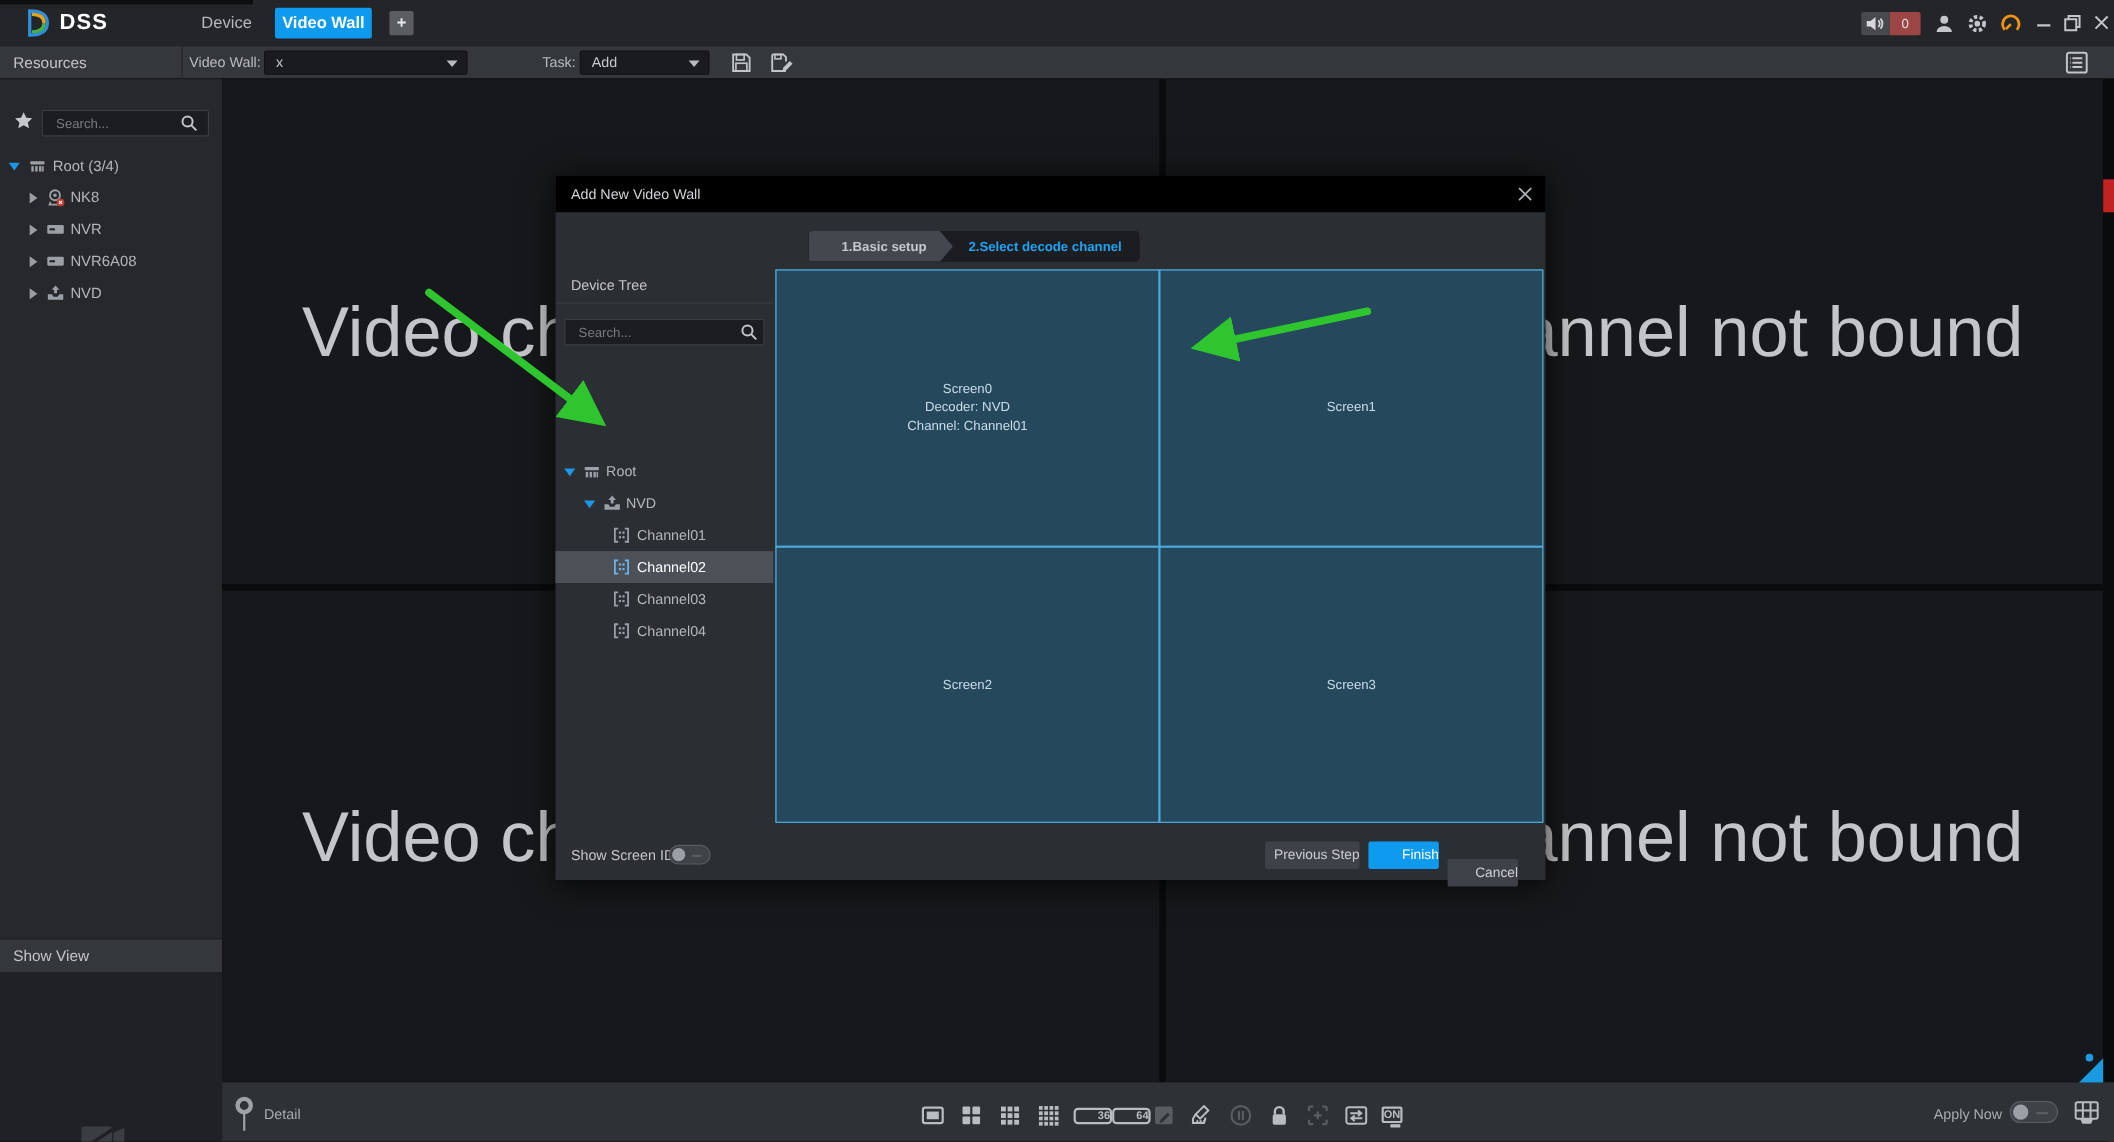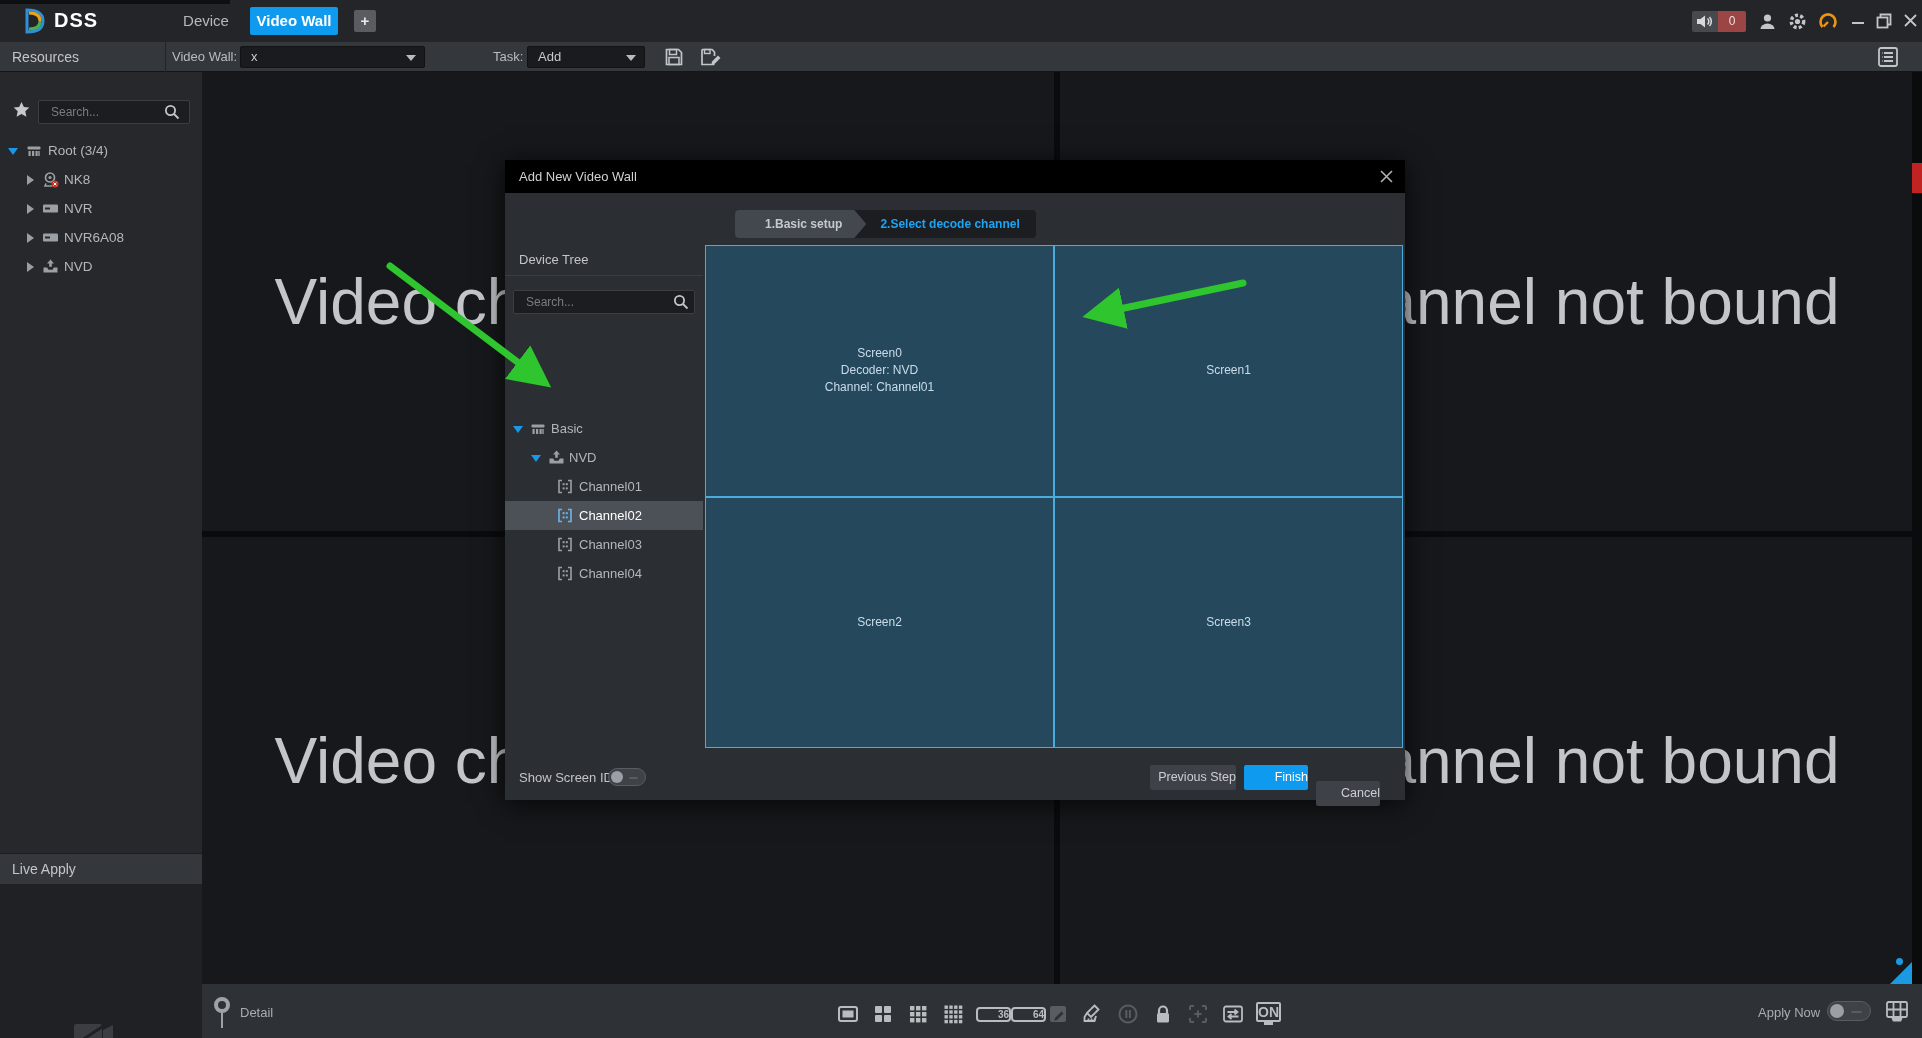--- a/index.html
+++ b/index.html
@@ -57,21 +57,21 @@
   .toggle{background:#3f4247;border:1px solid #595d62;border-radius:10px;box-sizing:border-box;}
   .knob{position:absolute;left:2px;top:2px;border-radius:50%;background:#9aa0a5;}
   .tdash{position:absolute;border-radius:1px;background:#595d62;}
   
   .bbar{left:202px;top:984px;width:1720px;height:54px;background:#2e3135;}
   .bicon{position:absolute;top:1002px;width:24px;height:24px;color:#b9bdc1;}
   .bicon.dim{color:#595d62;}
   .numbox{box-sizing:border-box;width:23px;height:19px;border:2px solid currentColor;border-radius:4px;
           font-size:10px;font-weight:bold;text-align:center;line-height:15px;color:inherit;padding-left:20px;}
   .onbox{box-sizing:border-box;width:23px;height:16px;border:2px solid currentColor;border-radius:2px;
-         font-size:14px;font-weight:bold;text-align:right;line-height:12px;}
+         font-size:10px;font-weight:bold;text-align:right;line-height:12px;}
   .lbl13{font-size:13px;color:#a9adb1;}
   .redseg{background:#c12222;}
 </style>
 </head>
 <body>
 
 <div id="root">
 
   <div class="abs hdr">
     <div class="abs" style="left:0;top:0;width:230px;height:4px;background:#0e0f10;"></div>
@@ -231,21 +231,21 @@
       <span class="abs" style="left:42px;top:6px;">
         <svg width="17" height="17" viewBox="0 0 17 17" fill="#9aa0a5">
           <path d="M8.5 1.5 l3.5 4 h-2.2 v3.2 h-2.6 V5.5 H5 z"></path>
           <path d="M1.5 9.5 h3.6 l1.4 2.2 h4 l1.4-2.2 h3.6 v5 h-14 z"></path>
         </svg>
       </span>
       <span class="abs" style="left:64px;">NVD</span>
     </div>
 
     <div class="abs" style="left:0;top:781px;width:202px;height:31px;background:#34373b;border-top:1px solid #1a1c1f;box-sizing:border-box;">
-      <span style="position:absolute;left:12px;top:0;font-size:14px;color:#c3c5c8;line-height:30px;">Live Apply</span>
+      <span style="position:absolute;left:12px;top:0;font-size:14px;color:#c3c5c8;line-height:30px;">Show View</span>
     </div>
     <div class="abs" style="left:0;top:812px;width:202px;height:226px;background:#1f2124;">
       <span class="abs" style="left:72px;top:134px;">
         <svg width="46" height="32" viewBox="0 0 46 32">
           <rect x="2" y="6" width="28" height="20" rx="2" fill="#3a3e43"></rect>
           <path d="M31 12 l10-5 v18 l-10-5 z" fill="#3a3e43"></path>
           <path d="M4 26 L36 5" stroke="#1f2124" stroke-width="3"></path>
         </svg>
       </span>
     </div>
@@ -304,21 +304,21 @@
         <span class="tri-open abs" style="left:8px;top:12px;"></span>
         <span class="abs" style="left:25px;top:7px;">
           <svg width="16" height="16" viewBox="0 0 16 16" fill="#9aa0a5">
             <rect x="1.5" y="3.5" width="13" height="3" rx="1"></rect>
             <rect x="2.5" y="8" width="2.2" height="5"></rect>
               <rect x="6" y="8" width="2.2" height="5"></rect>
             <rect x="9.5" y="8" width="2.2" height="5"></rect>
               <rect x="12.3" y="8" width="1.4" height="5"></rect>
           </svg>
         </span>
-        <span class="abs" style="left:46px;">Basic</span>
+        <span class="abs" style="left:46px;">Root</span>
       </div>
       <div class="abs mrow" style="left:0;top:198px;width:198px;">
         <span class="tri-open abs" style="left:26px;top:12px;"></span>
         <span class="abs" style="left:43px;top:6px;">
           <svg width="17" height="17" viewBox="0 0 17 17" fill="#9aa0a5">
             <path d="M8.5 1.5 l3.5 4 h-2.2 v3.2 h-2.6 V5.5 H5 z"></path>
             <path d="M1.5 9.5 h3.6 l1.4 2.2 h4 l1.4-2.2 h3.6 v5 h-14 z"></path>
           </svg>
         </span>
         <span class="abs" style="left:64px;">NVD</span>

